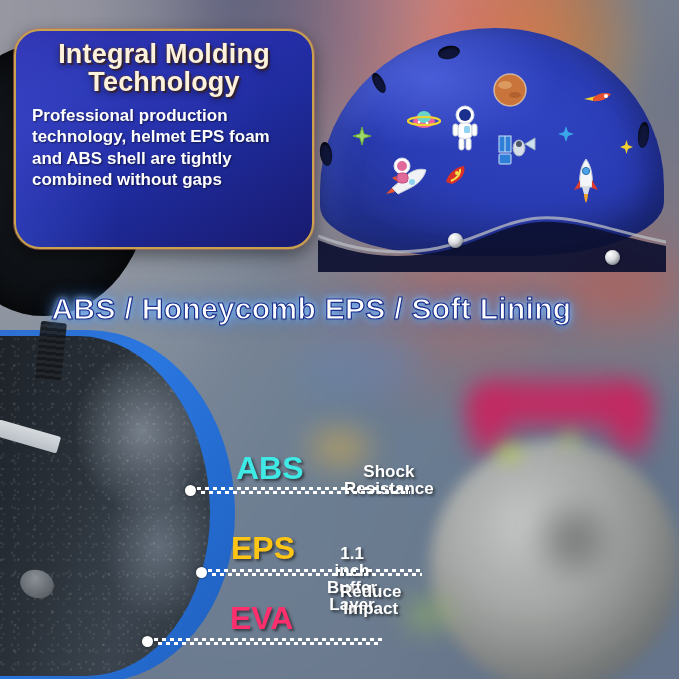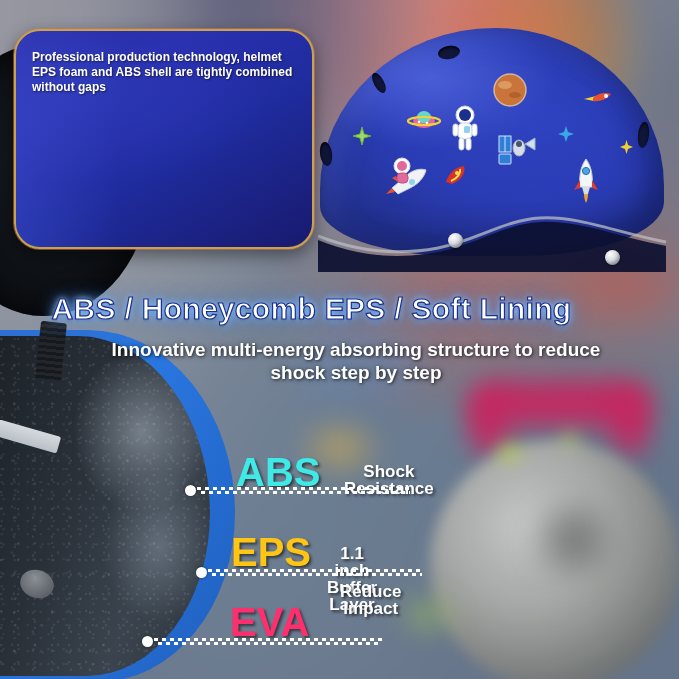--- a/index.html
+++ b/index.html
@@ -181,21 +181,21 @@
   }
   .card-inner{position:relative;padding:10px 16px 0;}
   .card-title{
     margin:0;
     font-size:27px;line-height:1.02;font-weight:bold;
     color:#fdf3dc;text-align:center;letter-spacing:.2px;
     text-shadow:2px 2px 0 rgba(60,30,10,.65), -1px -1px 0 rgba(120,70,20,.35), 0 3px 6px rgba(0,0,0,.5);
   }
   .card-body{
     margin:9px 0 0;
-    font-size:12px;line-height:1.26;font-weight:bold;
+    font-size:17px;line-height:1.26;font-weight:bold;
     color:#ffffff;text-align:left;
     text-shadow:1px 1px 2px rgba(0,0,0,.55);
   }
 
   
   .headline{
     position:absolute;left:0;top:292px;width:623px;text-align:center;
     font-size:30px;font-weight:bold;color:#ffffff;letter-spacing:.3px;
     -webkit-text-stroke:1.2px #1b2f8c;
     text-shadow:
@@ -204,21 +204,21 @@
   }
   .subhead{
     position:absolute;left:106px;top:338px;width:500px;text-align:center;
     font-size:19px;line-height:1.22;font-weight:bold;color:#ffffff;
     text-shadow:1px 1px 3px rgba(0,0,0,.6), 0 0 6px rgba(0,0,0,.35);
   }
 
   
   .layer{position:absolute;}
   .layer-tag{
-    position:absolute;font-size:40px;font-weight:bold;line-height:1;
+    position:absolute;font-size:32px;font-weight:bold;line-height:1;
     text-shadow:2px 2px 3px rgba(0,0,0,.55);
   }
   .layer-desc{
     position:absolute;font-size:17px;font-weight:bold;color:#fff;line-height:1;
     text-shadow:2px 2px 3px rgba(0,0,0,.6);
     text-align:center;
   }
   .leader{position:absolute;height:10px;display:flex;align-items:center;}
   .leader-dot{
     width:11px;height:11px;border-radius:50%;background:#fff;flex:0 0 auto;
@@ -369,26 +369,26 @@
         <path d="M8,0 L10,6 L16,8 L10,10 L8,16 L6,10 L0,8 L6,6 Z" fill="#3aa8e8"></path>
       </svg>
       <svg class="stk stk-star3" viewBox="0 0 13 14">
         <path d="M6.5,0 L8,5 L13,7 L8,9 L6.5,14 L5,9 L0,7 L5,5 Z" fill="#f2cf2e"></path>
       </svg>
     </div>
   </div>
 
   <div class="card">
     <div class="card-inner">
+      <h1 class="card-title">Integral Molding Technology</h1>
       <p class="card-body">Professional production technology, helmet EPS foam and ABS shell are tightly combined without gaps</p>
     </div>
   </div>
 
   <div class="headline">ABS / Honeycomb EPS / Soft Lining</div>
-  <div class="subhead">Innovative multi-energy absorbing structure to reduce shock step by step</div>
 
   <div class="layer lay-abs">
     <div class="layer-tag" style="color: rgb(63, 233, 230);">ABS</div>
     <div class="layer-desc">Shock Resistance</div>
     <div class="leader">
       <span class="leader-dot"></span>
       <span class="leader-line"></span>
     </div>
   </div>
 

